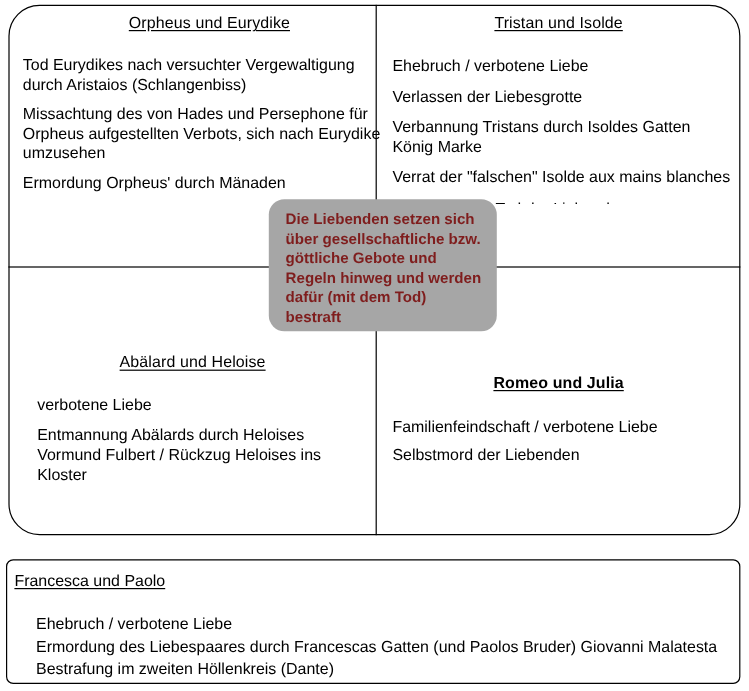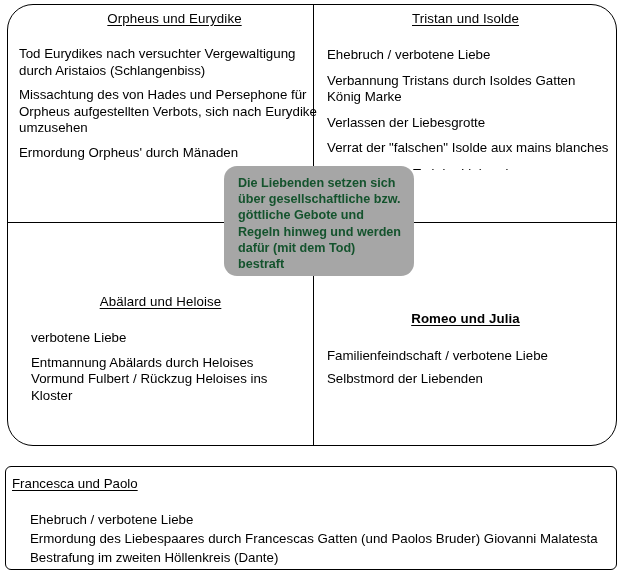--- a/index.html
+++ b/index.html
@@ -99,21 +99,21 @@
     background: #a6a6a6;
     border-radius: 13px;
     box-sizing: border-box;
     padding: 9px 10px 0 14px;
     z-index: 5;
   }
   #center-callout .callout-text {
     font-size: 12.6px;
     line-height: 16.2px;
     font-weight: bold;
-    color: #14532d;
+    color: #7f1d1d;
   }
 
   
   #bottom-box {
     position: absolute;
     left: 5px;
     top: 466px;
     width: 612px;
     height: 104px;
     border: 1.3px solid #000000;
@@ -152,22 +152,22 @@
     <div class="quad-item">Tod Eurydikes nach versuchter Vergewaltigung durch Aristaios (Schlangenbiss)</div>
     <div class="quad-item">Missachtung des von Hades und Persephone für Orpheus aufgestellten Verbots, sich nach Eurydike umzusehen</div>
     <div class="quad-item">Ermordung Orpheus' durch Mänaden</div>
   </div>
 </div>
 
 <div class="quadrant" id="quad-tr">
   <div class="quad-title"><span>Tristan und Isolde</span></div>
   <div class="quad-body">
     <div class="quad-item">Ehebruch / verbotene Liebe</div>
+    <div class="quad-item">Verlassen der Liebesgrotte</div>
     <div class="quad-item">Verbannung Tristans durch Isoldes Gatten König Marke</div>
-    <div class="quad-item">Verlassen der Liebesgrotte</div>
     <div class="quad-item">Verrat der "falschen" Isolde aux mains blanches</div>
     <div class="quad-item centered">Tod der Liebenden</div>
   </div>
 </div>
 
 <div class="quadrant" id="quad-bl">
   <div class="quad-title"><span>Abälard und Heloise</span></div>
   <div class="quad-body">
     <div class="quad-item">verbotene Liebe</div>
     <div class="quad-item">Entmannung Abälards durch Heloises Vormund Fulbert / Rückzug Heloises ins Kloster</div>

